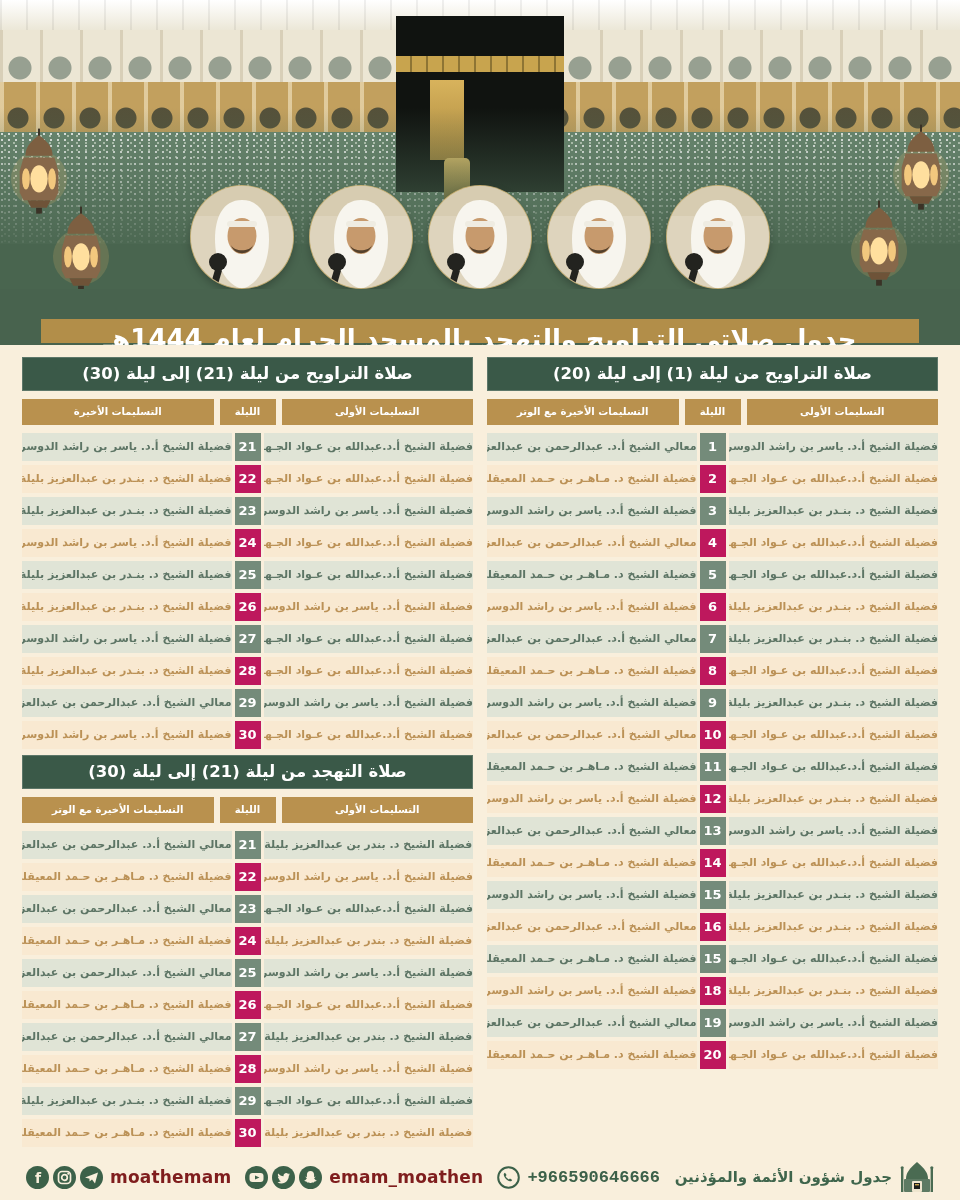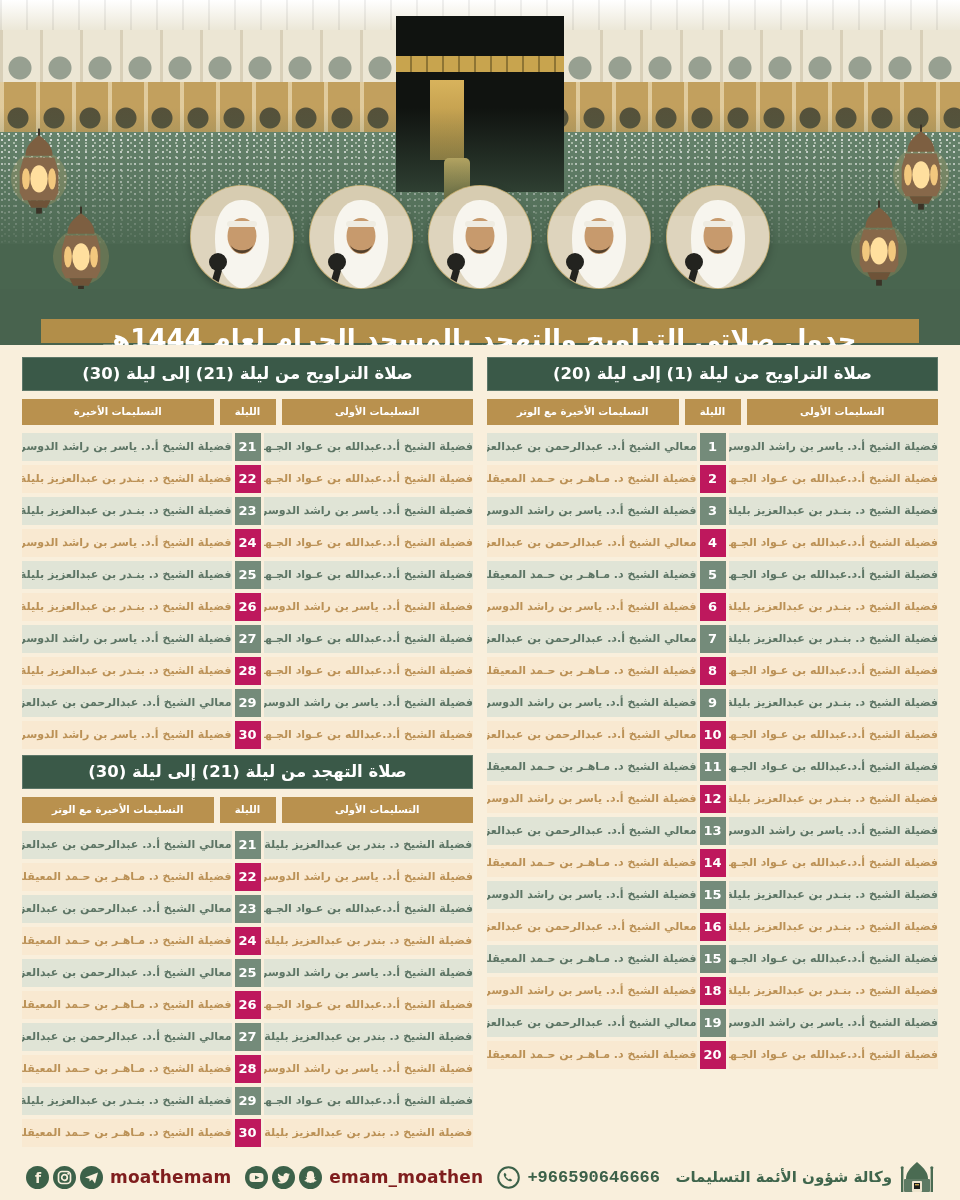--- a/index.html
+++ b/index.html
@@ -479,21 +479,21 @@
     </span>
   <span class="handle">emam_moathen</span>
   <span class="sgroup" id="phoneicon">
       <svg viewBox="0 0 23 23" class="sicon">
         <circle cx="11.5" cy="11.5" r="10.3" fill="none" stroke="#3c6149" stroke-width="2"></circle>
         <path d="M8 6.8 c-.8.4-1.4 1.2-1.2 2.2.4 2.8 3.4 5.8 6.2 6.2 1 .2 1.8-.4 2.2-1.2l-2.2-1.6-1.2 1c-1.2-.6-2.6-2-3.2-3.2l1-1.2z" fill="#3c6149"></path>
       </svg>
     </span>
   <span class="phonenum">+966590646666</span>
   <span class="logo">
-    <span class="logo-text">وكالة شؤون الأئمة التسليمات</span>
+    <span class="logo-text">جدول شؤون الأئمة والمؤذنين</span>
     <svg width="34" height="32" viewBox="0 0 34 32">
       <path d="M17 1 C9 8 6 12 6 18 L28 18 C28 12 25 8 17 1 Z" fill="#4a6b52"></path>
       <rect x="4" y="18" width="26" height="13" rx="1" fill="#5d7a63"></rect>
       <rect x="12" y="20" width="10" height="11" rx="1" fill="#efe6cf"></rect>
       <rect x="14" y="22" width="6" height="6" fill="#1d1f1c"></rect>
       <rect x="15" y="23" width="4" height="1.4" fill="#c8a44e"></rect>
       <rect x="1" y="8" width="2.4" height="23" fill="#4a6b52"></rect>
       <circle cx="2.2" cy="6.8" r="1.6" fill="#4a6b52"></circle>
       <rect x="30.6" y="8" width="2.4" height="23" fill="#4a6b52"></rect>
       <circle cx="31.8" cy="6.8" r="1.6" fill="#4a6b52"></circle>

